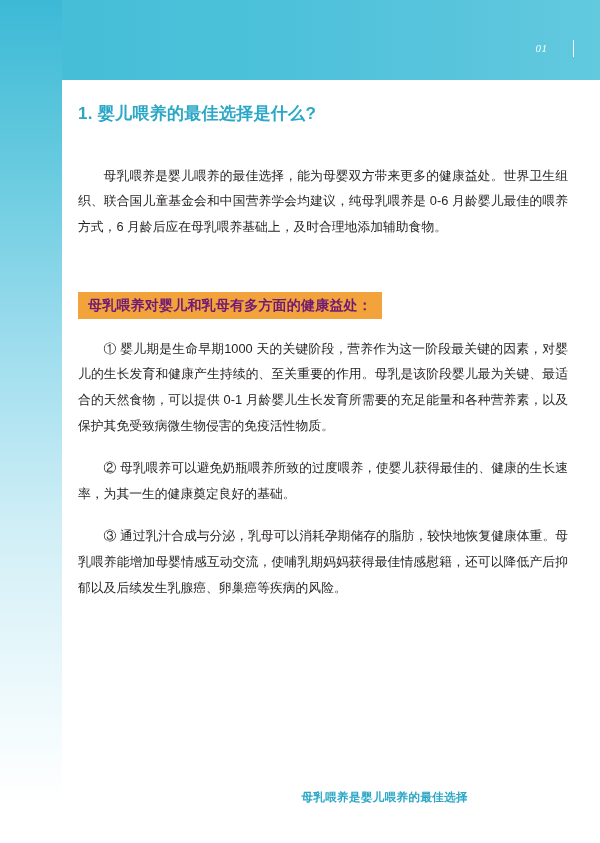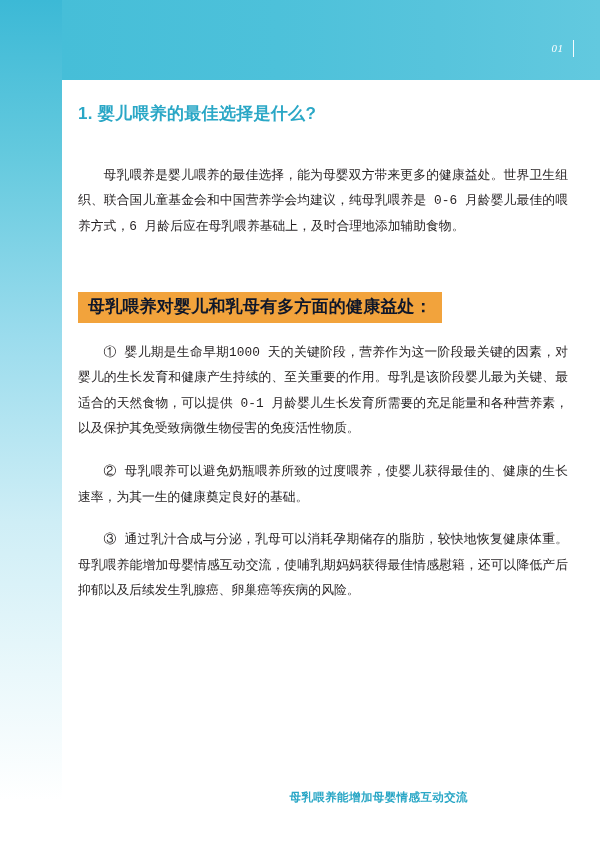--- a/index.html
+++ b/index.html
@@ -46,21 +46,21 @@
     height: 80px;
     background: linear-gradient(to right, #46bed8 0%, #4dc1da 40%, #57c4dc 70%, #62c9df 100%);
   }
   
   .page-number-wrap {
     position: absolute;
     right: 26px;
     top: 38px;
     display: flex;
     align-items: center;
-    gap: 9px;
+    gap: 25px;
     height: 20px;
   }
   .page-number {
     color: #ffffff;
     font-size: 11px;
     font-style: italic;
     font-family: "Liberation Serif", serif;
     letter-spacing: 0.5px;
   }
   .page-number-rule {
@@ -94,31 +94,31 @@
     letter-spacing: 0.3px;
     line-height: 1.4;
   }
   .para {
     margin: 17px 0 0 0;
     font-size: 12.8px;
     line-height: 2.0;
     color: #231f20;
     text-align: justify;
     text-indent: 2em;
-    font-family: Liberation Mono, monospace;
+    font-family: Liberation Sans, sans-serif;
   }
   .para-first {
     margin-top: 37px;
   }
   .highlight-bar {
     margin: 26px 0 0 0;
     display: inline-block;
     background: #f2a33c;
-    color: #0f172a;
-    font-size: 17px;
+    color: #701a75;
+    font-size: 14px;
     font-weight: bold;
     font-family: "Liberation Sans", sans-serif;
     padding: 4px 10px 5px 10px;
     line-height: 1.3;
     letter-spacing: 0.2px;
   }
   .highlight-row {
     margin-top: 26px;
   }
   .footer {
@@ -158,16 +158,16 @@
       <div class="highlight-row">
         <span class="highlight-bar">母乳喂养对婴儿和乳母有多方面的健康益处：</span>
       </div>
 
       <p class="para">① 婴儿期是生命早期1000 天的关键阶段，营养作为这一阶段最关键的因素，对婴儿的生长发育和健康产生持续的、至关重要的作用。母乳是该阶段婴儿最为关键、最适合的天然食物，可以提供 0-1 月龄婴儿生长发育所需要的充足能量和各种营养素，以及保护其免受致病微生物侵害的免疫活性物质。</p>
       <p class="para">② 母乳喂养可以避免奶瓶喂养所致的过度喂养，使婴儿获得最佳的、健康的生长速率，为其一生的健康奠定良好的基础。</p>
       <p class="para">③ 通过乳汁合成与分泌，乳母可以消耗孕期储存的脂肪，较快地恢复健康体重。母乳喂养能增加母婴情感互动交流，使哺乳期妈妈获得最佳情感慰籍，还可以降低产后抑郁以及后续发生乳腺癌、卵巢癌等疾病的风险。</p>
 
     </div>
 
-    <div class="footer">母乳喂养能增加母婴情感互动交流</div>
+    <div class="footer">母乳喂养是婴儿喂养的最佳选择</div>
   </div>
 
 </div>
 
 </body></html>

